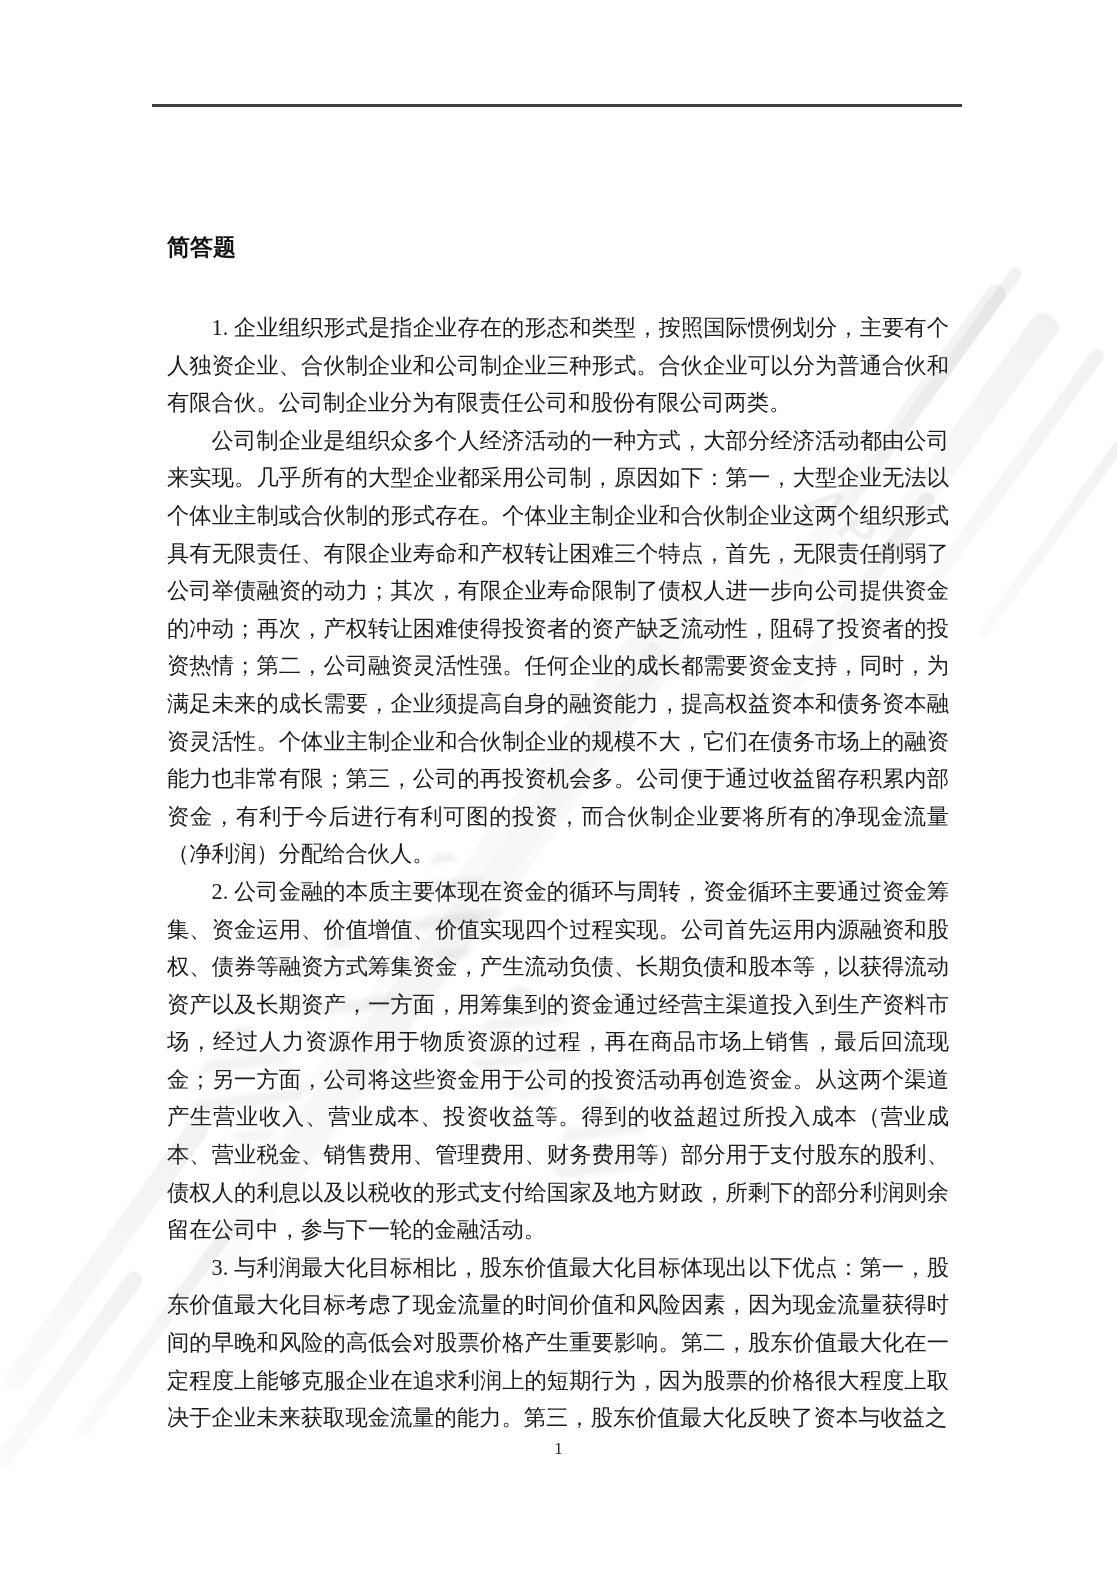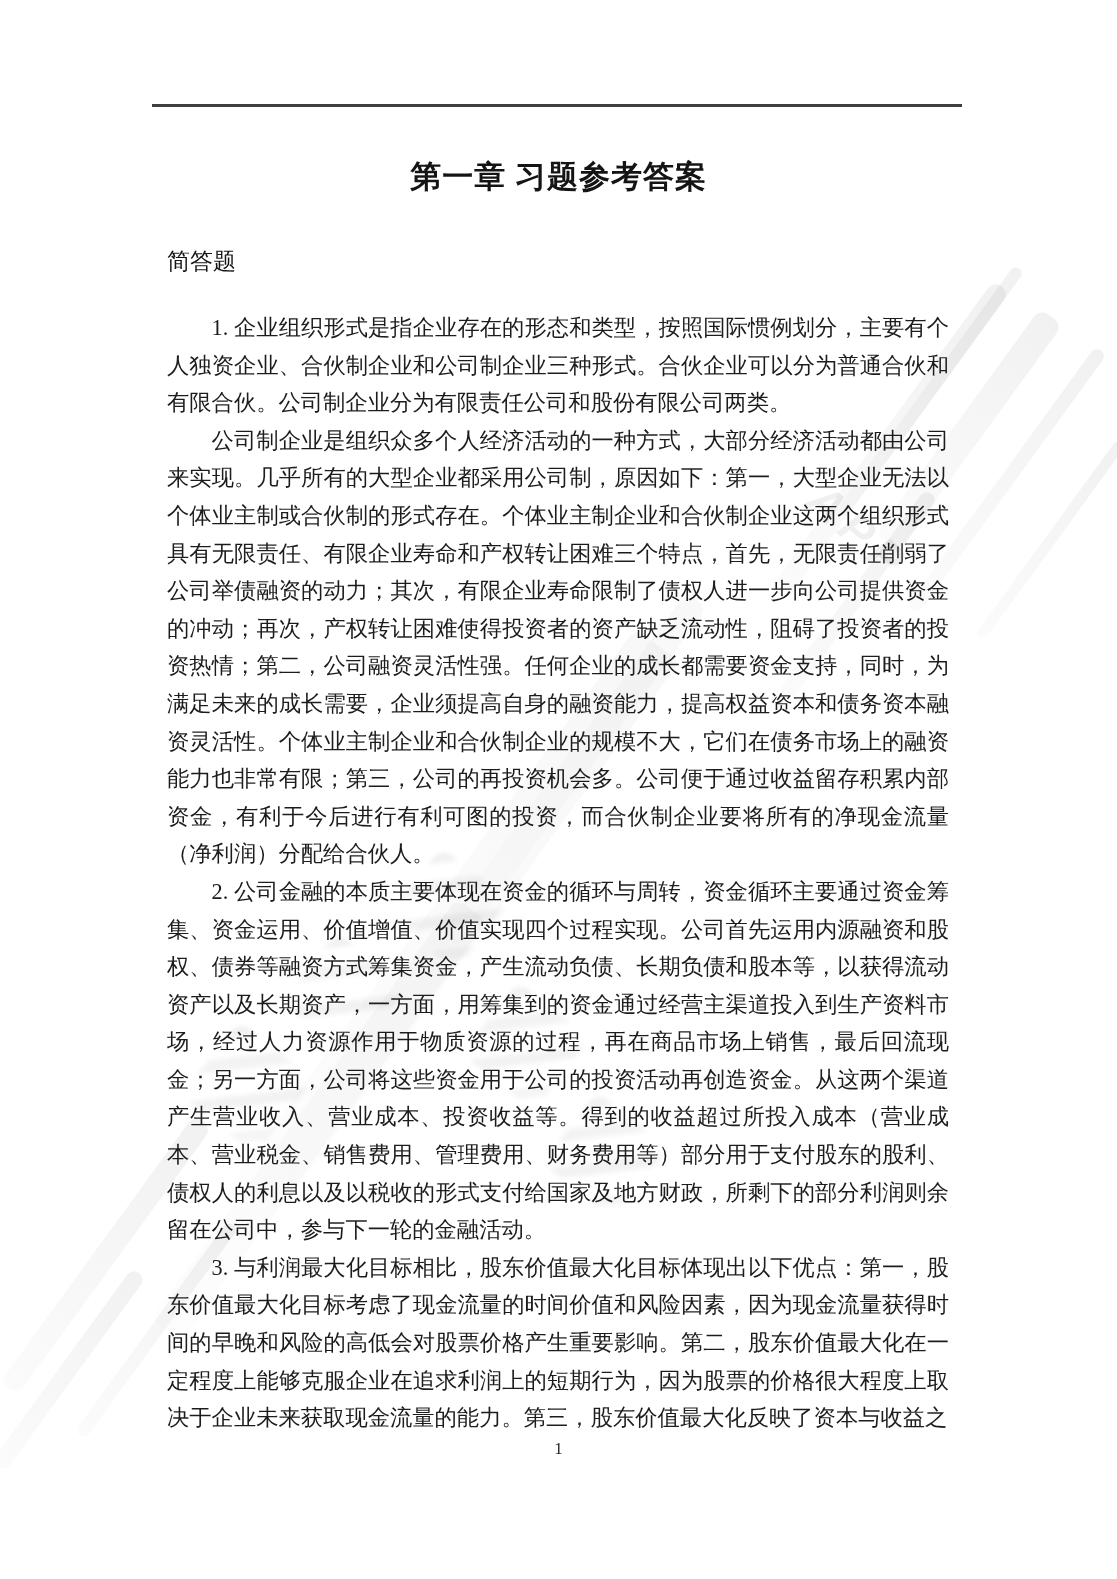--- a/index.html
+++ b/index.html
@@ -67,23 +67,23 @@
     width: 1117px;
     text-align: center;
     font-size: 31px;
     font-weight: bold;
     letter-spacing: 1px;
     color: #141414;
   }
   .section-heading {
     position: absolute;
     left: 167px;
-    top: 246px;
+    top: 232px;
     font-size: 23px;
-    font-weight: normal;
+    font-weight: bold;
     color: #141414;
   }
   .body-text {
     position: absolute;
     left: 167px;
     top: 309px;
     width: 782px;
     font-size: 22.3px;
     line-height: 37.6px;
     text-align: justify;
@@ -131,21 +131,20 @@
     <div class="wm-blob" style="left:560px; top:1110px; width:90px; height:90px; transform:rotate(38deg);"></div>
 
     <div class="wm-stripe" style="left:95px; top:1090px; width:22px; height:330px; transform:rotate(36deg);"></div>
     <div class="wm-stripe" style="left:150px; top:1200px; width:13px; height:260px; transform:rotate(36deg);"></div>
     <div class="wm-stripe" style="left:60px; top:1250px; width:17px; height:240px; transform:rotate(36deg);"></div>
   </div>
 
   <div class="content-layer">
     <div class="top-rule"></div>
 
-    <div class="doc-title">第一章 习题参考答案</div>
 
     <div class="section-heading">简答题</div>
 
     <div class="body-text">
       <p>1. 企业组织形式是指企业存在的形态和类型，按照国际惯例划分，主要有个人独资企业、合伙制企业和公司制企业三种形式。合伙企业可以分为普通合伙和有限合伙。公司制企业分为有限责任公司和股份有限公司两类。</p>
       <p>公司制企业是组织众多个人经济活动的一种方式，大部分经济活动都由公司来实现。几乎所有的大型企业都采用公司制，原因如下：第一，大型企业无法以个体业主制或合伙制的形式存在。个体业主制企业和合伙制企业这两个组织形式具有无限责任、有限企业寿命和产权转让困难三个特点，首先，无限责任削弱了公司举债融资的动力；其次，有限企业寿命限制了债权人进一步向公司提供资金的冲动；再次，产权转让困难使得投资者的资产缺乏流动性，阻碍了投资者的投资热情；第二，公司融资灵活性强。任何企业的成长都需要资金支持，同时，为满足未来的成长需要，企业须提高自身的融资能力，提高权益资本和债务资本融资灵活性。个体业主制企业和合伙制企业的规模不大，它们在债务市场上的融资能力也非常有限；第三，公司的再投资机会多。公司便于通过收益留存积累内部资金，有利于今后进行有利可图的投资，而合伙制企业要将所有的净现金流量（净利润）分配给合伙人。</p>
       <p>2. 公司金融的本质主要体现在资金的循环与周转，资金循环主要通过资金筹集、资金运用、价值增值、价值实现四个过程实现。公司首先运用内源融资和股权、债券等融资方式筹集资金，产生流动负债、长期负债和股本等，以获得流动资产以及长期资产，一方面，用筹集到的资金通过经营主渠道投入到生产资料市场，经过人力资源作用于物质资源的过程，再在商品市场上销售，最后回流现金；另一方面，公司将这些资金用于公司的投资活动再创造资金。从这两个渠道产生营业收入、营业成本、投资收益等。得到的收益超过所投入成本（营业成本、营业税金、销售费用、管理费用、财务费用等）部分用于支付股东的股利、债权人的利息以及以税收的形式支付给国家及地方财政，所剩下的部分利润则余留在公司中，参与下一轮的金融活动。</p>
       <p>3. 与利润最大化目标相比，股东价值最大化目标体现出以下优点：第一，股东价值最大化目标考虑了现金流量的时间价值和风险因素，因为现金流量获得时间的早晚和风险的高低会对股票价格产生重要影响。第二，股东价值最大化在一定程度上能够克服企业在追求利润上的短期行为，因为股票的价格很大程度上取决于企业未来获取现金流量的能力。第三，股东价值最大化反映了资本与收益之</p>
     </div>
 

